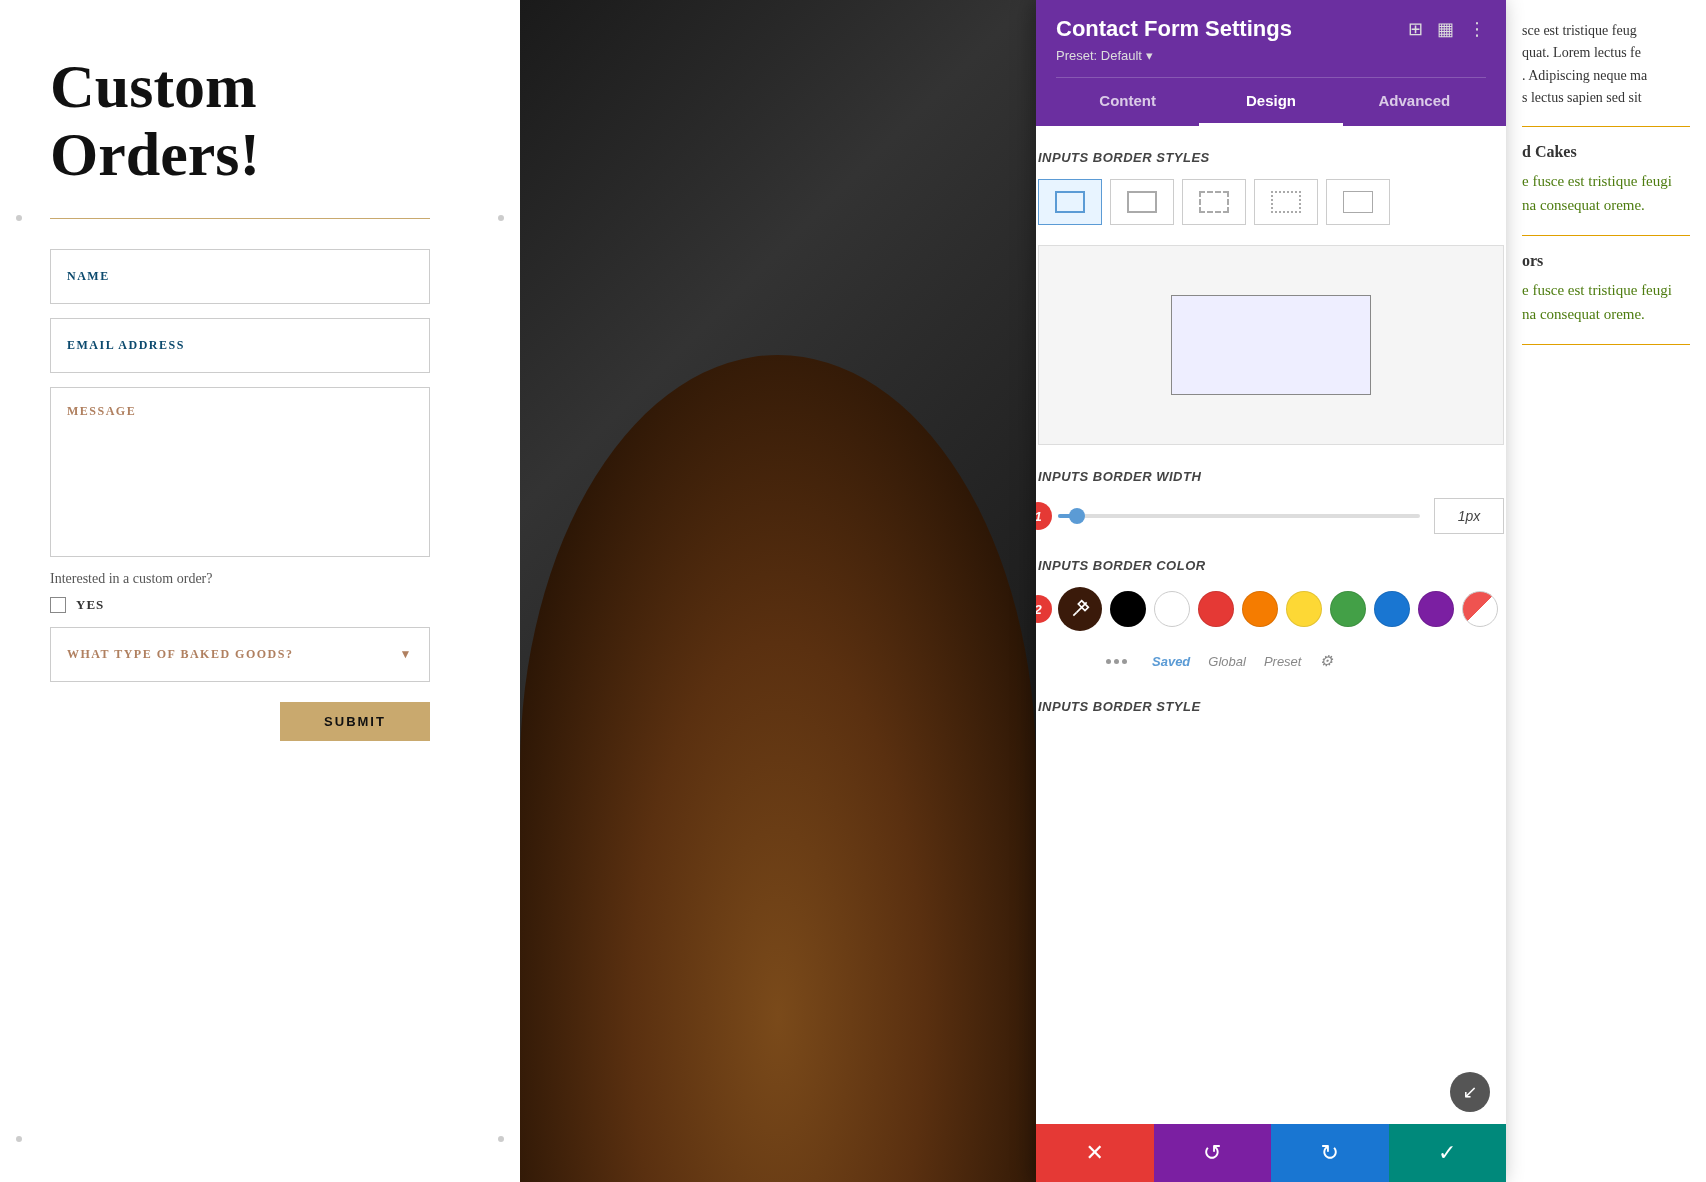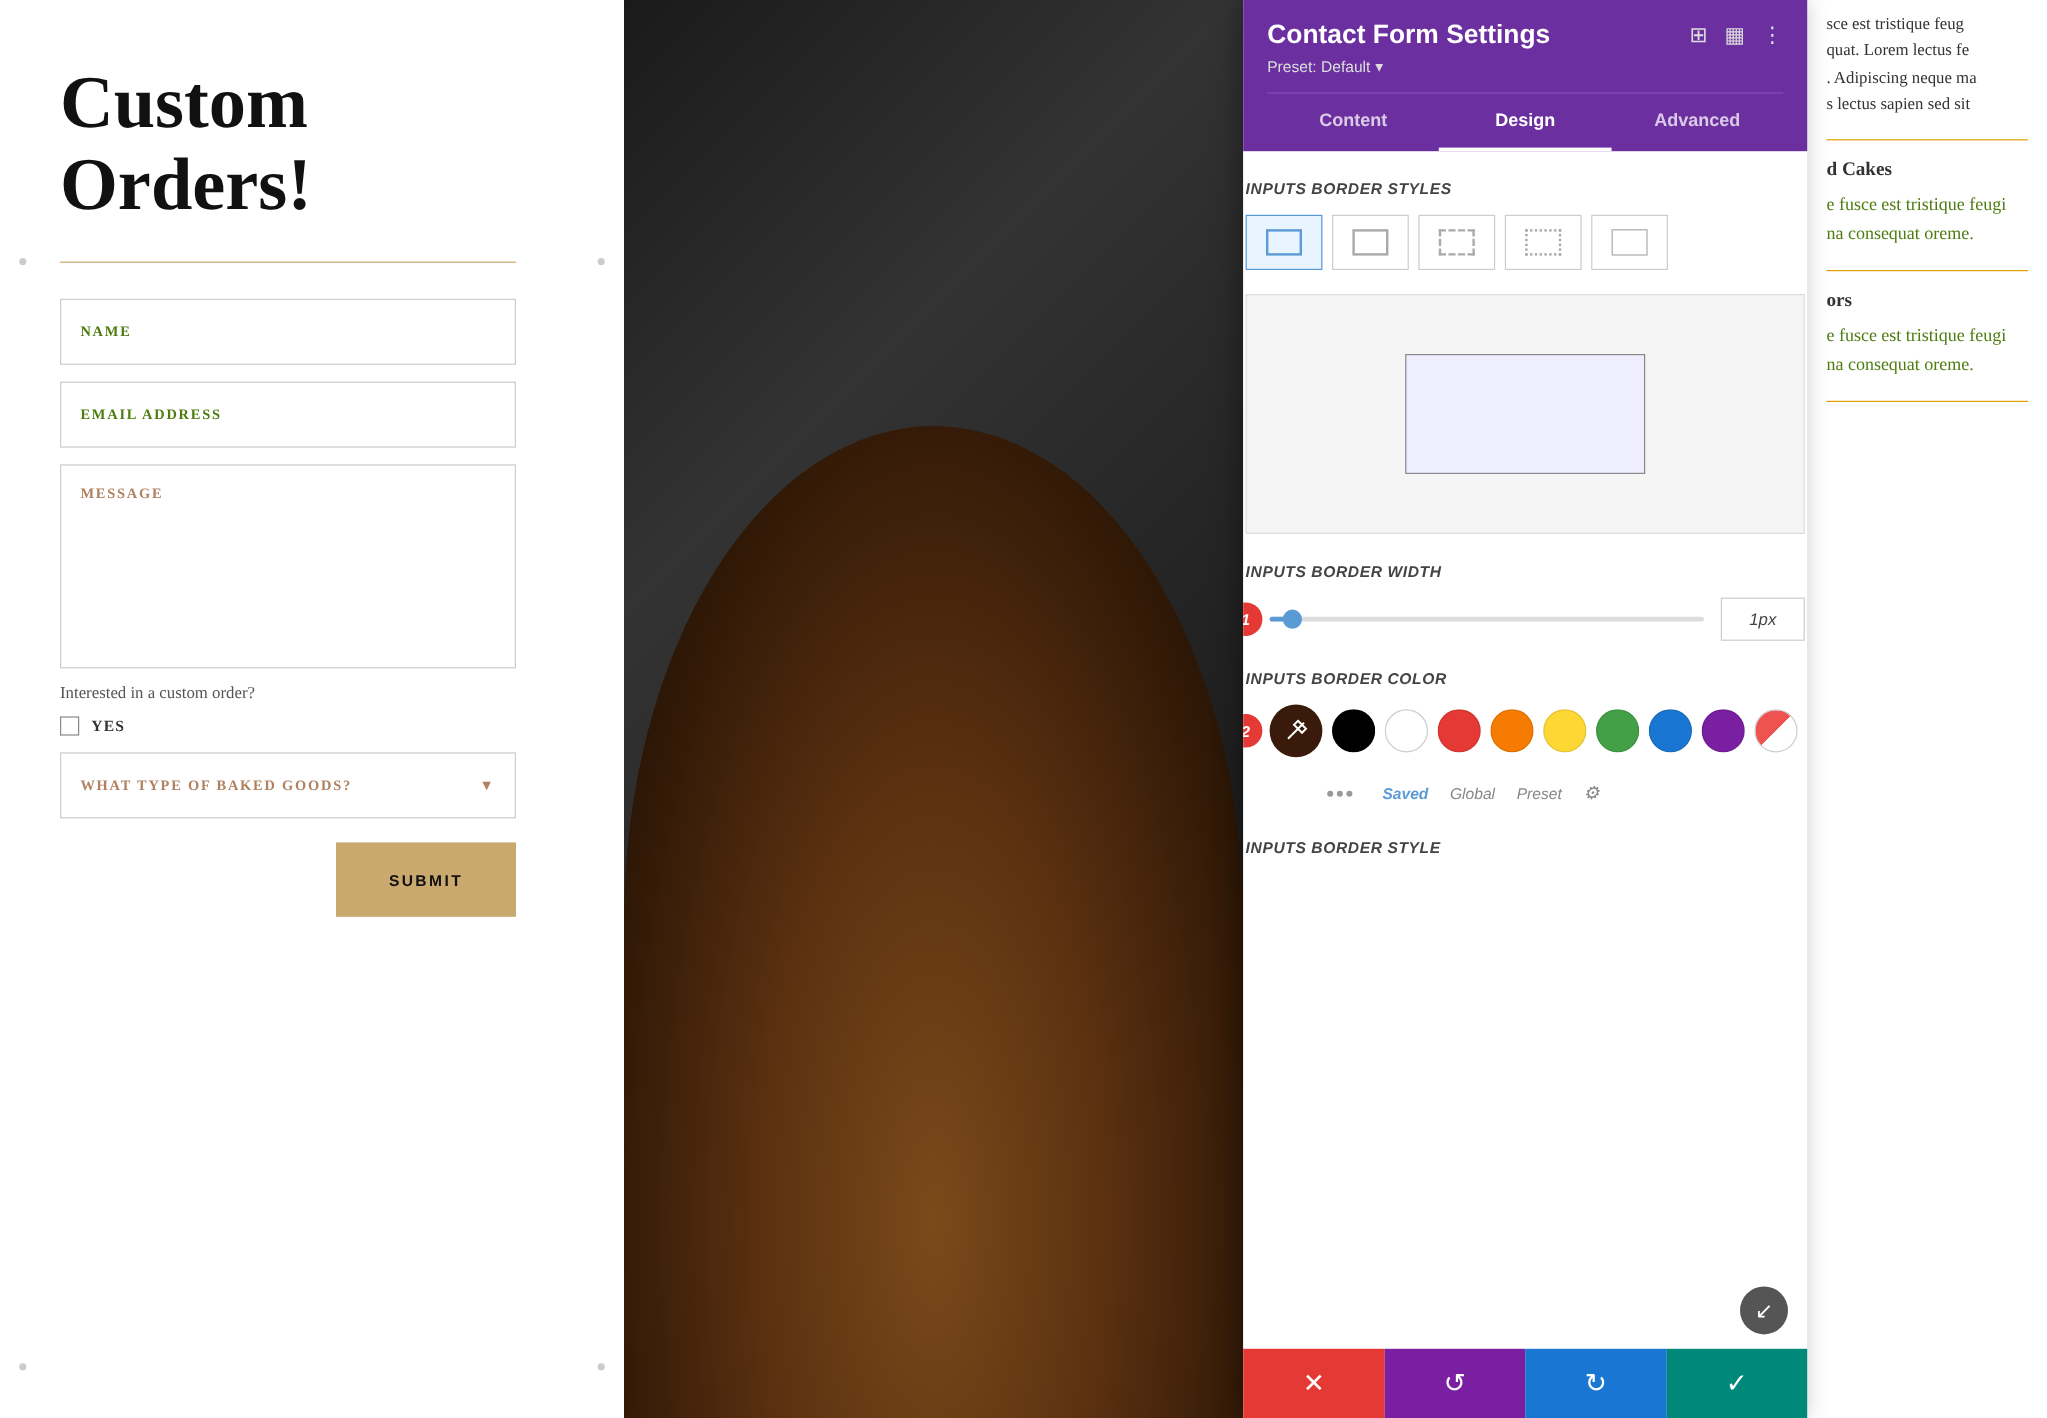--- a/index.html
+++ b/index.html
@@ -38,21 +38,21 @@
       height: 55px;
       border: 1.5px solid #ccc;
       margin-bottom: 14px;
       display: flex;
       align-items: center;
       padding: 0 16px;
     }
     .form-field span {
       font-size: 12px;
       font-weight: 700;
-      color: #4d7c0f;
+      color: #0c4a6e;
       letter-spacing: 1.5px;
       text-transform: uppercase;
     }
     .form-textarea {
       width: 380px;
       height: 170px;
       border: 1.5px solid #ccc;
       margin-bottom: 14px;
       padding: 16px;
       display: flex;
@@ -104,21 +104,21 @@
       color: #b08060;
       letter-spacing: 1.5px;
       text-transform: uppercase;
     }
     .dropdown-arrow {
       font-size: 16px;
       color: #888;
     }
     .submit-btn {
       width: 150px;
-      height: 62px;
+      height: 39px;
       background: #c9a96e;
       border: none;
       color: #111;
       font-size: 13px;
       font-weight: 900;
       letter-spacing: 2px;
       cursor: pointer;
       display: flex;
       align-items: center;
       justify-content: center;
@@ -456,21 +456,21 @@
     }
     .action-btn.cancel { background: #e53935; }
     .action-btn.undo { background: #7b1fa2; }
     .action-btn.redo { background: #1976d2; }
     .action-btn.confirm { background: #00897b; }
 
     
     .right-panel {
       width: 200px;
       background: #fff;
-      padding: 10px 16px;
+      padding: 20px 16px;
       flex-shrink: 0;
       overflow: hidden;
     }
     .right-text {
       font-size: 14px;
       color: #333;
       line-height: 1.6;
       margin-bottom: 16px;
     }
     .right-divider {

